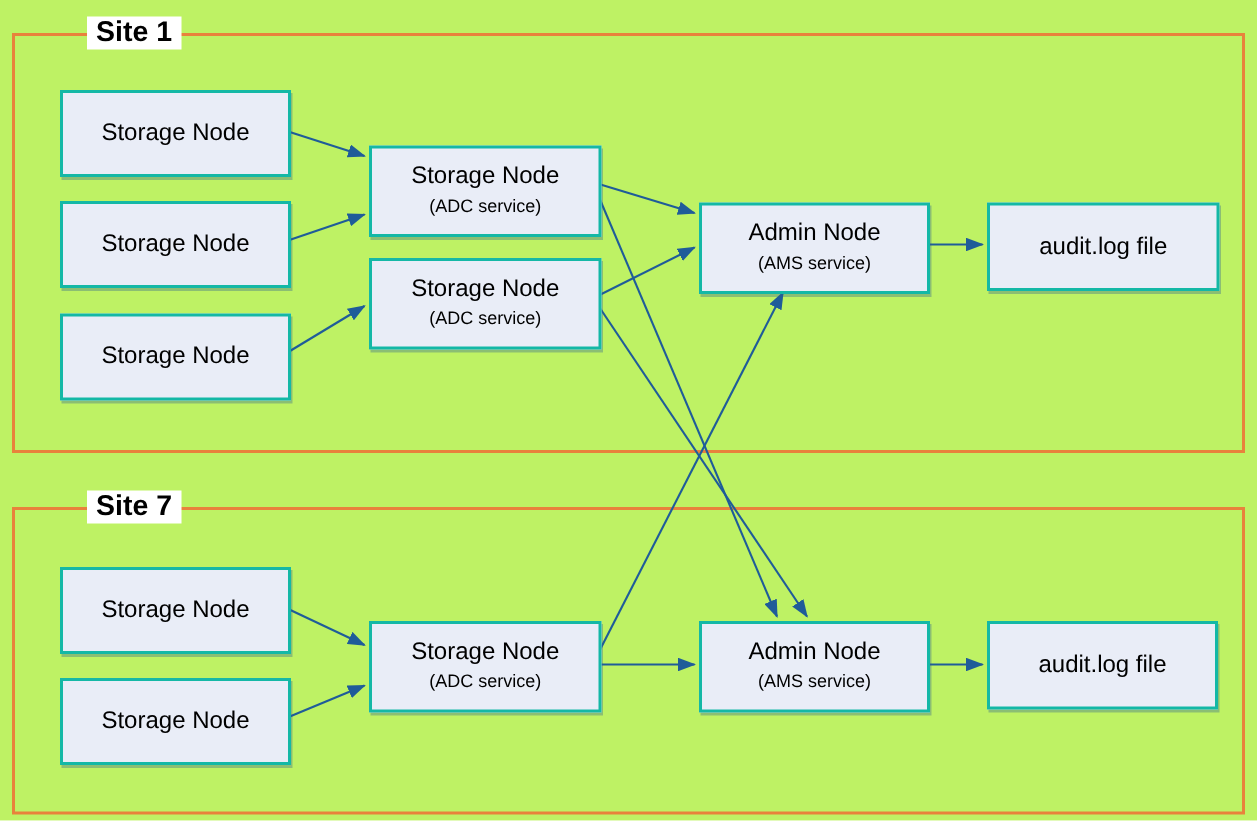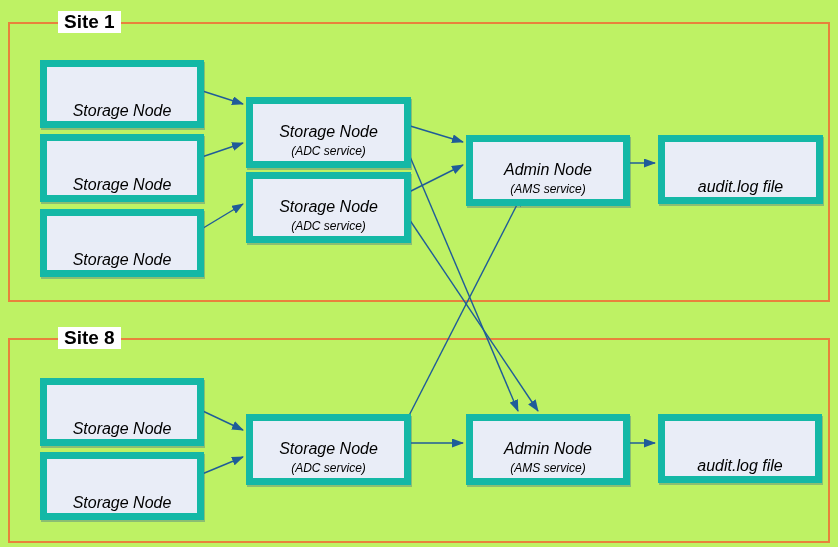--- a/index.html
+++ b/index.html
@@ -30,30 +30,29 @@
   }
   #site1-label{left:58px;top:11px;}
   #site2-label{left:58px;top:327px;}
   .arrows-layer{
     position:absolute;left:0;top:0;width:838px;height:547px;
     z-index:1;
   }
   .node{
     position:absolute;
     background:#e9edf7;
-    border:7px solid #14b8a6;
+    border:2px solid #14b8a6;
     box-shadow:1px 2px 0 rgba(46,95,143,0.35);
     display:flex;
     flex-direction:column;
     align-items:center;
-    justify-content:flex-end;
+    justify-content:center;
     text-align:center;
     z-index:2;
     color:#000000;
-    font-style:italic;
   }
   .node .label{font-size:16px;line-height:20px;}
   .node .sublabel{font-size:12px;line-height:19px;}
   
   #s1-storage-1{left:40px;top:60px;width:150px;height:54px;}
   #s1-storage-2{left:40px;top:134px;width:150px;height:54px;}
   #s1-storage-3{left:40px;top:209px;width:150px;height:54px;}
   #s1-adc-1{left:246px;top:97px;width:151px;height:57px;}
   #s1-adc-2{left:246px;top:172px;width:151px;height:57px;}
   #s1-admin{left:466px;top:135px;width:150px;height:57px;}
@@ -67,21 +66,21 @@
   .arrow-line{stroke:#1f5c99;stroke-width:1.4;}
 </style>
 </head>
 <body>
 
 <div class="canvas">
 
   <div class="site-boundary" id="site1-boundary"></div>
   <div class="site-boundary" id="site2-boundary"></div>
   <div class="site-label" id="site1-label">Site 1</div>
-  <div class="site-label" id="site2-label">Site 8</div>
+  <div class="site-label" id="site2-label">Site 7</div>
 
   <svg class="arrows-layer" viewBox="0 0 838 547">
     <defs>
       <marker id="ah" viewBox="0 0 12 9" refX="11" refY="4.5" markerWidth="12" markerHeight="9" markerUnits="userSpaceOnUse" orient="auto">
         <path d="M0,0 L12,4.5 L0,9 Z" fill="#1f5c99"></path>
       </marker>
     </defs>
     <line class="arrow-line" x1="190" y1="87" x2="243" y2="104" marker-end="url(#ah)"></line>
     <line class="arrow-line" x1="190" y1="161" x2="243" y2="143" marker-end="url(#ah)"></line>
     <line class="arrow-line" x1="190" y1="236" x2="243" y2="204" marker-end="url(#ah)"></line>

